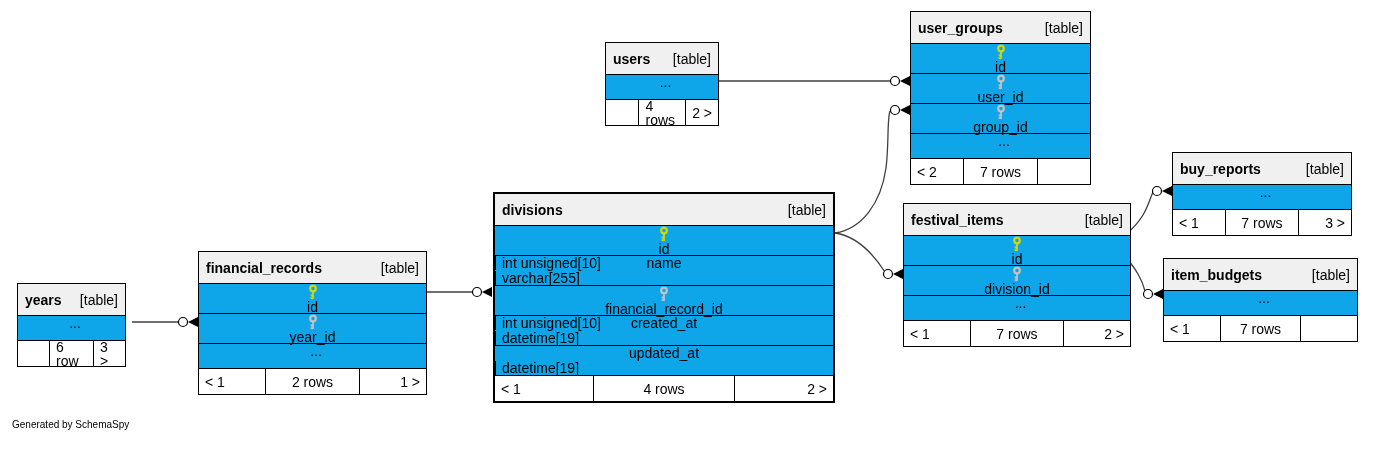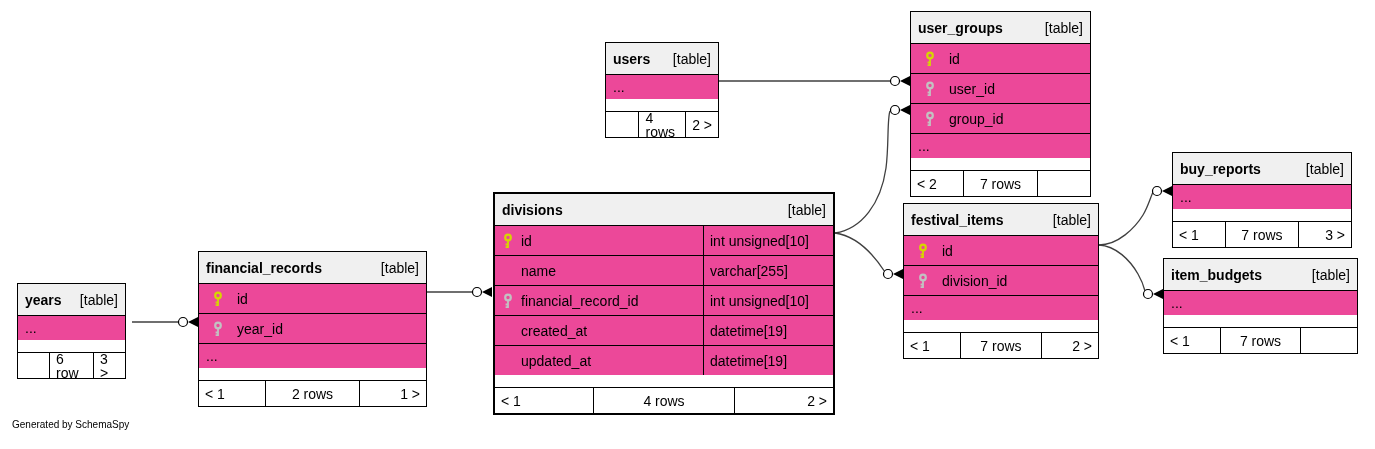--- a/index.html
+++ b/index.html
@@ -24,40 +24,40 @@
     display: flex; justify-content: space-between; align-items: center;
     height: 27px; padding: 2px 7px;
     background: #f0f0f0;
   }
   .tname { font-weight: bold; }
   .ttag  { font-weight: normal; }
   .trow {
     display: flex; align-items: center;
     height: 29px;
     border-top: 1px solid #000;
-    background: #ec4899;
+    background: #0ea5e9;
+    flex-direction: column;
   }
   .trow.ellipsis { height: 24px; padding-left: 7px; }
   .iconslot {
     width: 38px; flex: none;
     display: flex; justify-content: center; align-items: center;
   }
   .focus .iconslot { width: 26px; }
   .cname { flex: 1; }
   .ctype {
     width: 130px; flex: none; align-self: stretch;
     display: flex; align-items: center;
     border-left: 1px solid #000;
     padding-left: 6px; box-sizing: border-box;
   }
   .tfoot {
     display: flex; align-items: stretch;
     height: 25px;
     border-top: 1px solid #000;
-    margin-top: 12px;
   }
   .fcell { display: flex; align-items: center; box-sizing: border-box; padding: 0 6px; }
   .fcell.f0 { width: 29%; }
   .fcell.f1 { width: 42%; border-left: 1px solid #000; border-right: 1px solid #000; justify-content: center; }
   .fcell.f2 { flex: 1; justify-content: flex-end; }
   .key { display: block; }
   .key.pk { color: #d6d600; }
   .key.fk { color: #c2c2c2; }
   svg.links {
     position: absolute; left: 0; top: 0;
@@ -177,21 +177,21 @@
   <div class="trow ellipsis">
     <span class="cname">...</span>
   </div>
   <div class="tfoot">
     <span class="fcell f0">&lt; 1</span>
     <span class="fcell f1">7 rows</span>
     <span class="fcell f2">3 &gt;</span>
   </div>
 </div>
 
-<div class="db-table" style="left:903px;top:203px;width:196px">
+<div class="db-table" style="left:903px;top:203px;width:228px">
   <div class="thead">
     <span class="tname">festival_items</span>
     <span class="ttag">[table]</span>
   </div>
   <div class="trow">
     <span class="iconslot">
         <svg class="key pk" width="10" height="16" viewBox="0 0 10 16">
           <circle cx="5" cy="4.5" r="2.8" fill="none" stroke="currentColor" stroke-width="2.2"></circle>
           <path d="M5 7.3 V15 M5 11.5 H2.6 M5 14.2 H2.6" stroke="currentColor" stroke-width="1.8" fill="none"></path>
         </svg>

